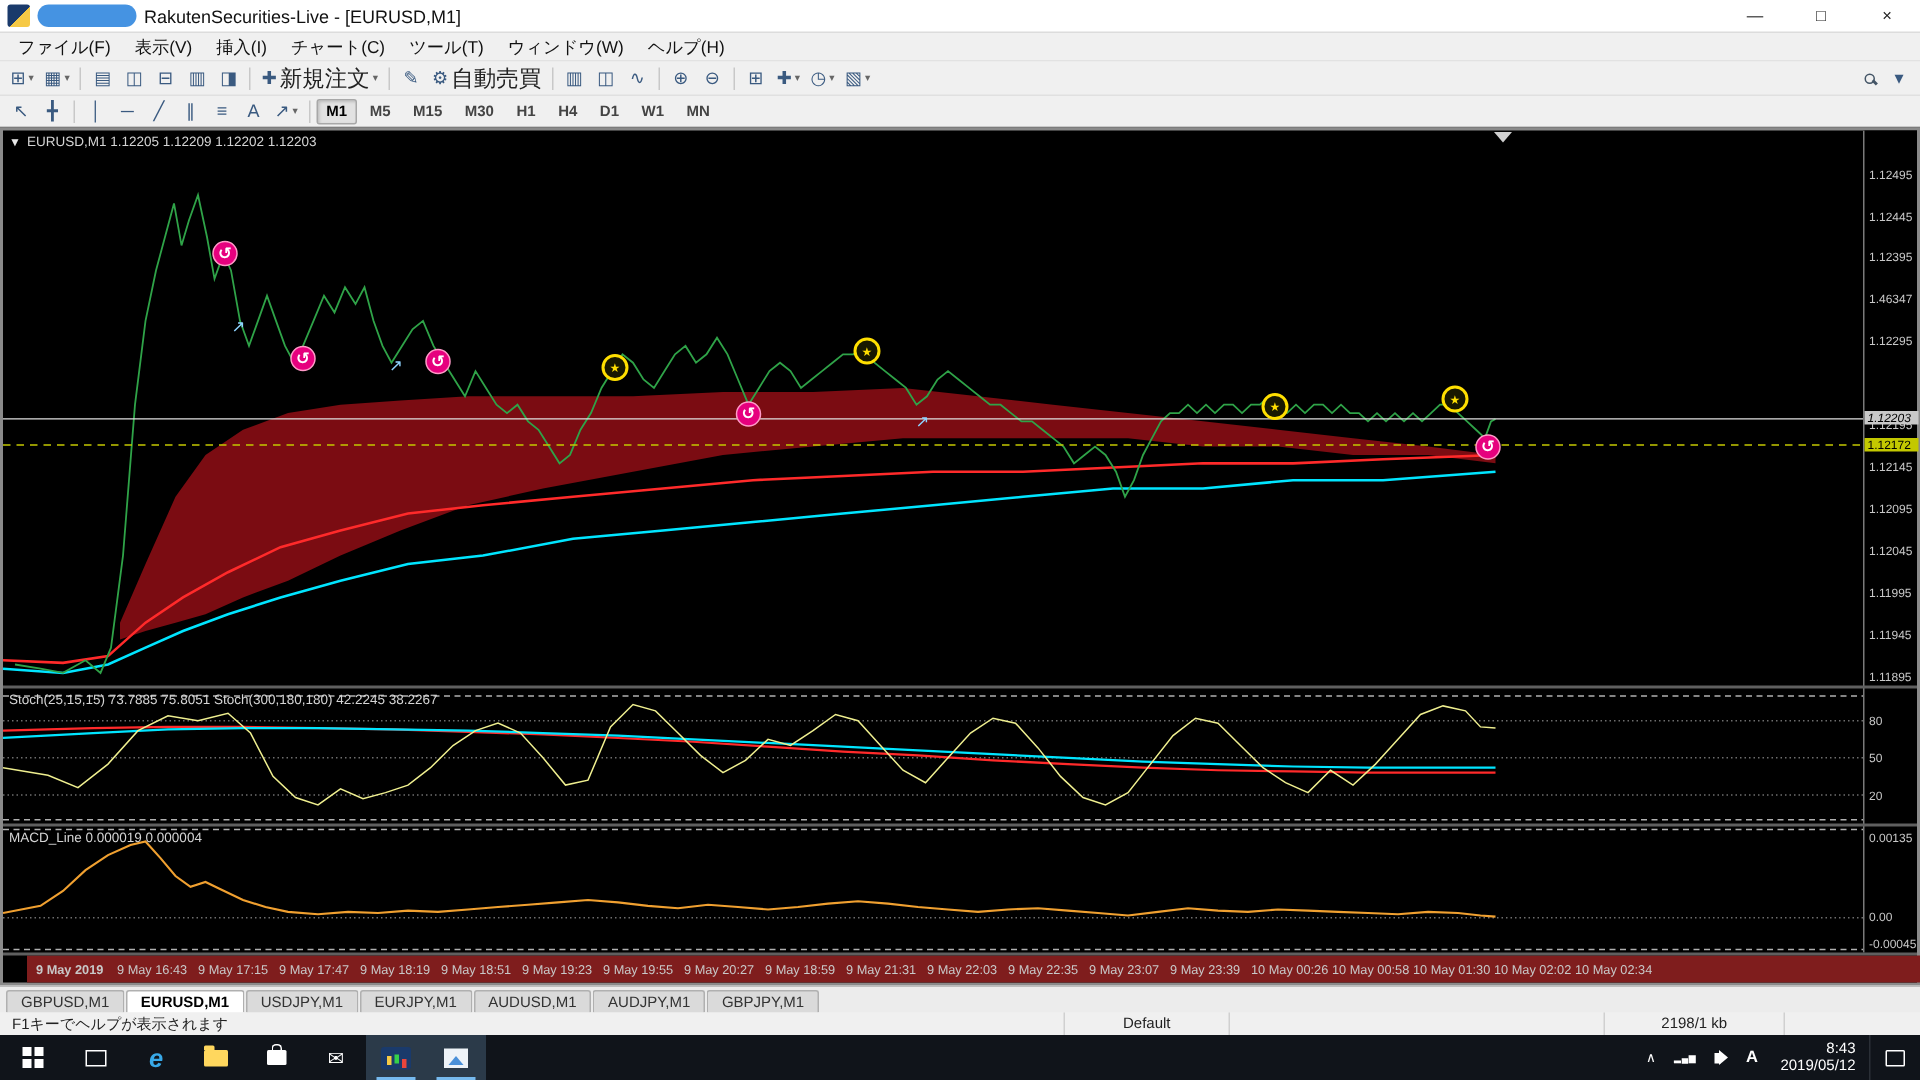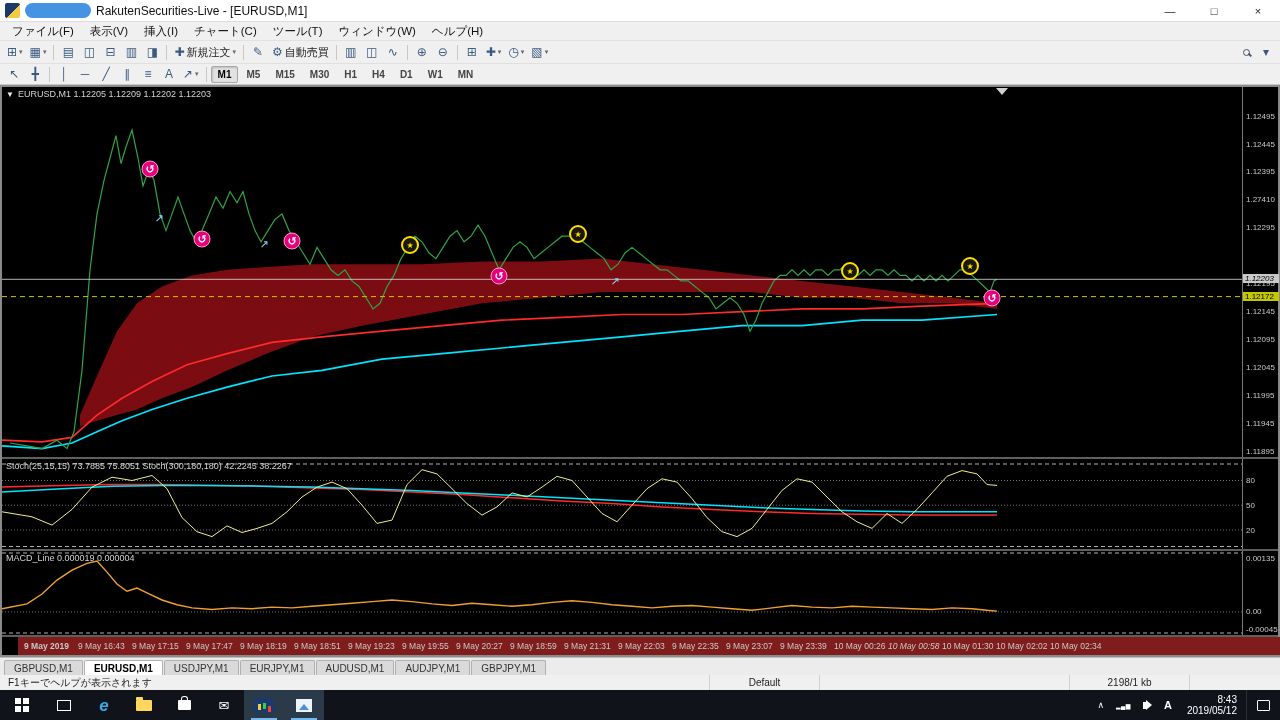--- a/index.html
+++ b/index.html
@@ -14,21 +14,21 @@
   .win-controls{margin-left:auto;display:flex;height:100%;}
   .win-btn{width:44px;height:100%;display:flex;align-items:center;justify-content:center;font-size:11px;color:#222;}
 
   
   #menubar{position:absolute;top:22px;left:0;right:0;height:19px;background:#f0f0f0;border-bottom:1px solid #e2e2e2;display:flex;align-items:center;padding-left:4px;font-size:11.5px;}
   .menu-item{padding:2px 8px;color:#111;white-space:nowrap;}
   .toolbar{position:absolute;left:0;right:0;background:#f0f0f0;display:flex;align-items:center;padding:0 4px;gap:1px;}
   #toolbar1{top:41px;height:23px;border-bottom:1px solid #e0e0e0;}
   #toolbar2{top:64px;height:21px;border-bottom:1px solid #c9c9c9;}
   .tb-btn{height:19px;min-width:20px;display:flex;align-items:center;justify-content:center;font-size:12px;color:#3a5a80;padding:0 3px;gap:2px;border-radius:2px;white-space:nowrap;}
-  .tb-btn .lbl{font-size:11px;color:#222;}
+  .tb-btn .lbl{font-size:15px;color:#222;}
   .glyph{line-height:1;}
   .dd{font-size:7px;color:#666;}
   .tb-sep{width:1px;height:15px;background:#c8c8c8;margin:0 3px;flex:0 0 auto;}
   .tb-right{margin-left:auto;display:flex;align-items:center;}
   .tf-btn{font-size:10px;font-weight:bold;color:#444;padding:2px 6px;border:1px solid transparent;border-radius:2px;}
   .tf-btn.active{background:#e2e2e2;border:1px solid #a8a8a8;box-shadow:inset 1px 1px 2px #bdbdbd;color:#000;}
   .css-magnifier{width:7px;height:7px;border:1.5px solid #456;border-radius:50%;position:relative;display:inline-block;}
   .css-magnifier::after{content:"";position:absolute;width:4px;height:1.5px;background:#456;transform:rotate(45deg);right:-3px;bottom:-1px;}
 
   
@@ -299,21 +299,21 @@
       </svg>
     <div class="pane-label">MACD_Line 0.000019 0.000004</div>
   </div>
   <div id="hdiv3" class="hdiv"></div>
   <div id="scale-col">
     <div id="bid-tag" class="price-tag" style="top: 187.266px;">1.12203</div>
     <div id="alert-tag" class="price-tag" style="top: 204.592px;">1.12172</div>
   <span class="tick" style="top: 24.5634px;">1.12495</span>
       <span class="tick" style="top: 52.5091px;">1.12445</span>
       <span class="tick" style="top: 80.4547px;">1.12395</span>
-      <span class="tick" style="top: 108.4px;">1.27410</span>
+      <span class="tick" style="top: 108.4px;">1.46347</span>
       <span class="tick" style="top: 136.346px;">1.12295</span>
       <span class="tick" style="top: 164.292px; margin-left: 38px;">1.12245</span>
       <span class="tick" style="top: 192.237px;">1.12195</span>
       <span class="tick" style="top: 220.183px;">1.12145</span>
       <span class="tick" style="top: 248.128px;">1.12095</span>
       <span class="tick" style="top: 276.074px;">1.12045</span>
       <span class="tick" style="top: 304.02px;">1.11995</span>
       <span class="tick" style="top: 331.965px;">1.11945</span>
       <span class="tick" style="top: 359.911px;">1.11895</span>
       <span class="tick" style="top: 388.968px;">80</span>
@@ -333,21 +333,21 @@
       <span class="xlab" style="left: 330px;">9 May 19:23</span>
       <span class="xlab" style="left: 384px;">9 May 19:55</span>
       <span class="xlab" style="left: 438px;">9 May 20:27</span>
       <span class="xlab" style="left: 492px;">9 May 18:59</span>
       <span class="xlab" style="left: 546px;">9 May 21:31</span>
       <span class="xlab" style="left: 600px;">9 May 22:03</span>
       <span class="xlab" style="left: 654px;">9 May 22:35</span>
       <span class="xlab" style="left: 708px;">9 May 23:07</span>
       <span class="xlab" style="left: 762px;">9 May 23:39</span>
       <span class="xlab" style="left: 816px;">10 May 00:26</span>
-      <span class="xlab" style="left: 870px; font-style: italic;">10 May 00:58</span>
+      <span class="xlab" style="left: 870px;">10 May 00:58</span>
       <span class="xlab" style="left: 924px;">10 May 01:30</span>
       <span class="xlab" style="left: 978px;">10 May 02:02</span>
       <span class="xlab" style="left: 1032px;">10 May 02:34</span>
     </div>
 </div>
 
 <div id="tabbar">
     <div class="tab">GBPUSD,M1</div>
     <div class="tab active">EURUSD,M1</div>
     <div class="tab">USDJPY,M1</div>

